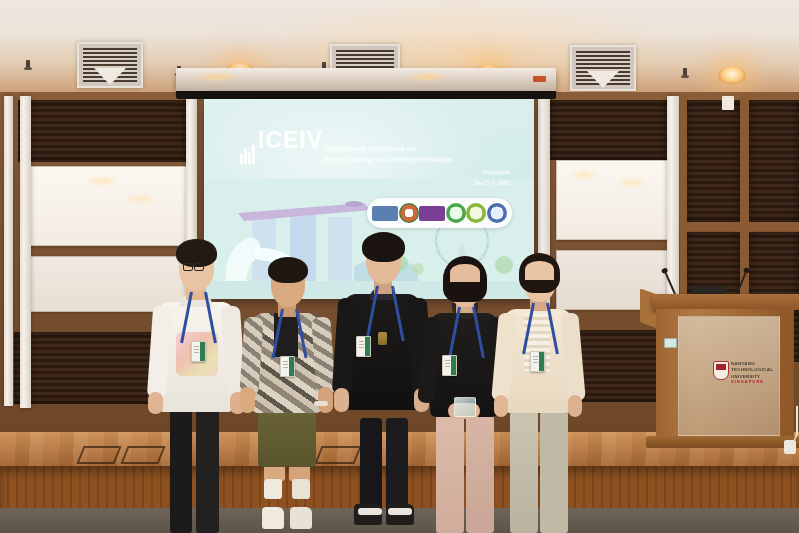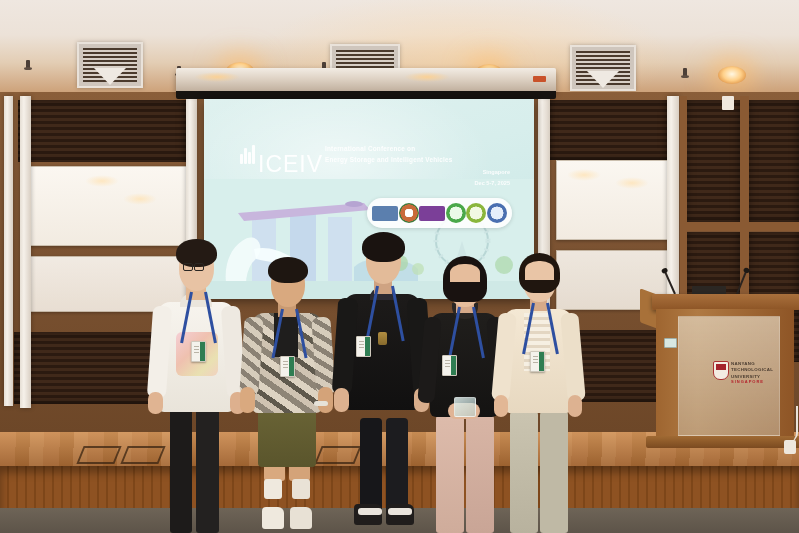--- a/index.html
+++ b/index.html
@@ -64,21 +64,21 @@
     box-shadow:0 0 5px rgba(0,0,0,.3);}
 
   
   .screen{position:absolute;left:204px;top:99px;width:330px;height:200px;
     background:linear-gradient(165deg,#dff1ef 0%,#d7eeec 40%,#cfeae8 70%,#c6e4e3 100%);
     box-shadow:0 2px 10px rgba(0,0,0,.45);overflow:hidden;}
   .screen .glow{position:absolute;inset:0;
     background:radial-gradient(ellipse 220px 120px at 40% 30%,rgba(255,255,255,.55),rgba(255,255,255,0) 70%);}
   .brandmark{position:absolute;left:36px;top:46px;display:flex;align-items:flex-end;gap:1px;height:19px;}
   .brandmark span{display:block;width:3px;background:rgba(255,255,255,.92);border-radius:1px;}
-  .logo-text{position:absolute;left:54px;top:54px;font-size:23px;font-weight:400;
+  .logo-text{position:absolute;left:54px;top:30px;font-size:23px;font-weight:700;
     letter-spacing:1px;color:rgba(255,255,255,.95);line-height:1;}
   .logo-sub{position:absolute;left:121px;top:44px;font-size:6.4px;line-height:1.75;
     color:rgba(255,255,255,.9);font-weight:600;letter-spacing:.2px;}
   .venue{position:absolute;right:24px;top:68px;text-align:right;font-size:5.6px;
     line-height:1.9;color:rgba(255,255,255,.88);font-weight:600;}
   .skyline{position:absolute;left:0;bottom:0;width:100%;height:120px;}
   .logostrip{position:absolute;left:163px;top:99px;width:145px;height:30px;border-radius:15px;
     background:rgba(255,255,255,.88);box-shadow:0 1px 4px rgba(0,0,0,.15);
     display:flex;align-items:center;justify-content:space-around;padding:0 5px;box-sizing:border-box;}
   .logostrip .lg{width:20px;height:20px;border-radius:50%;flex:0 0 auto;}

